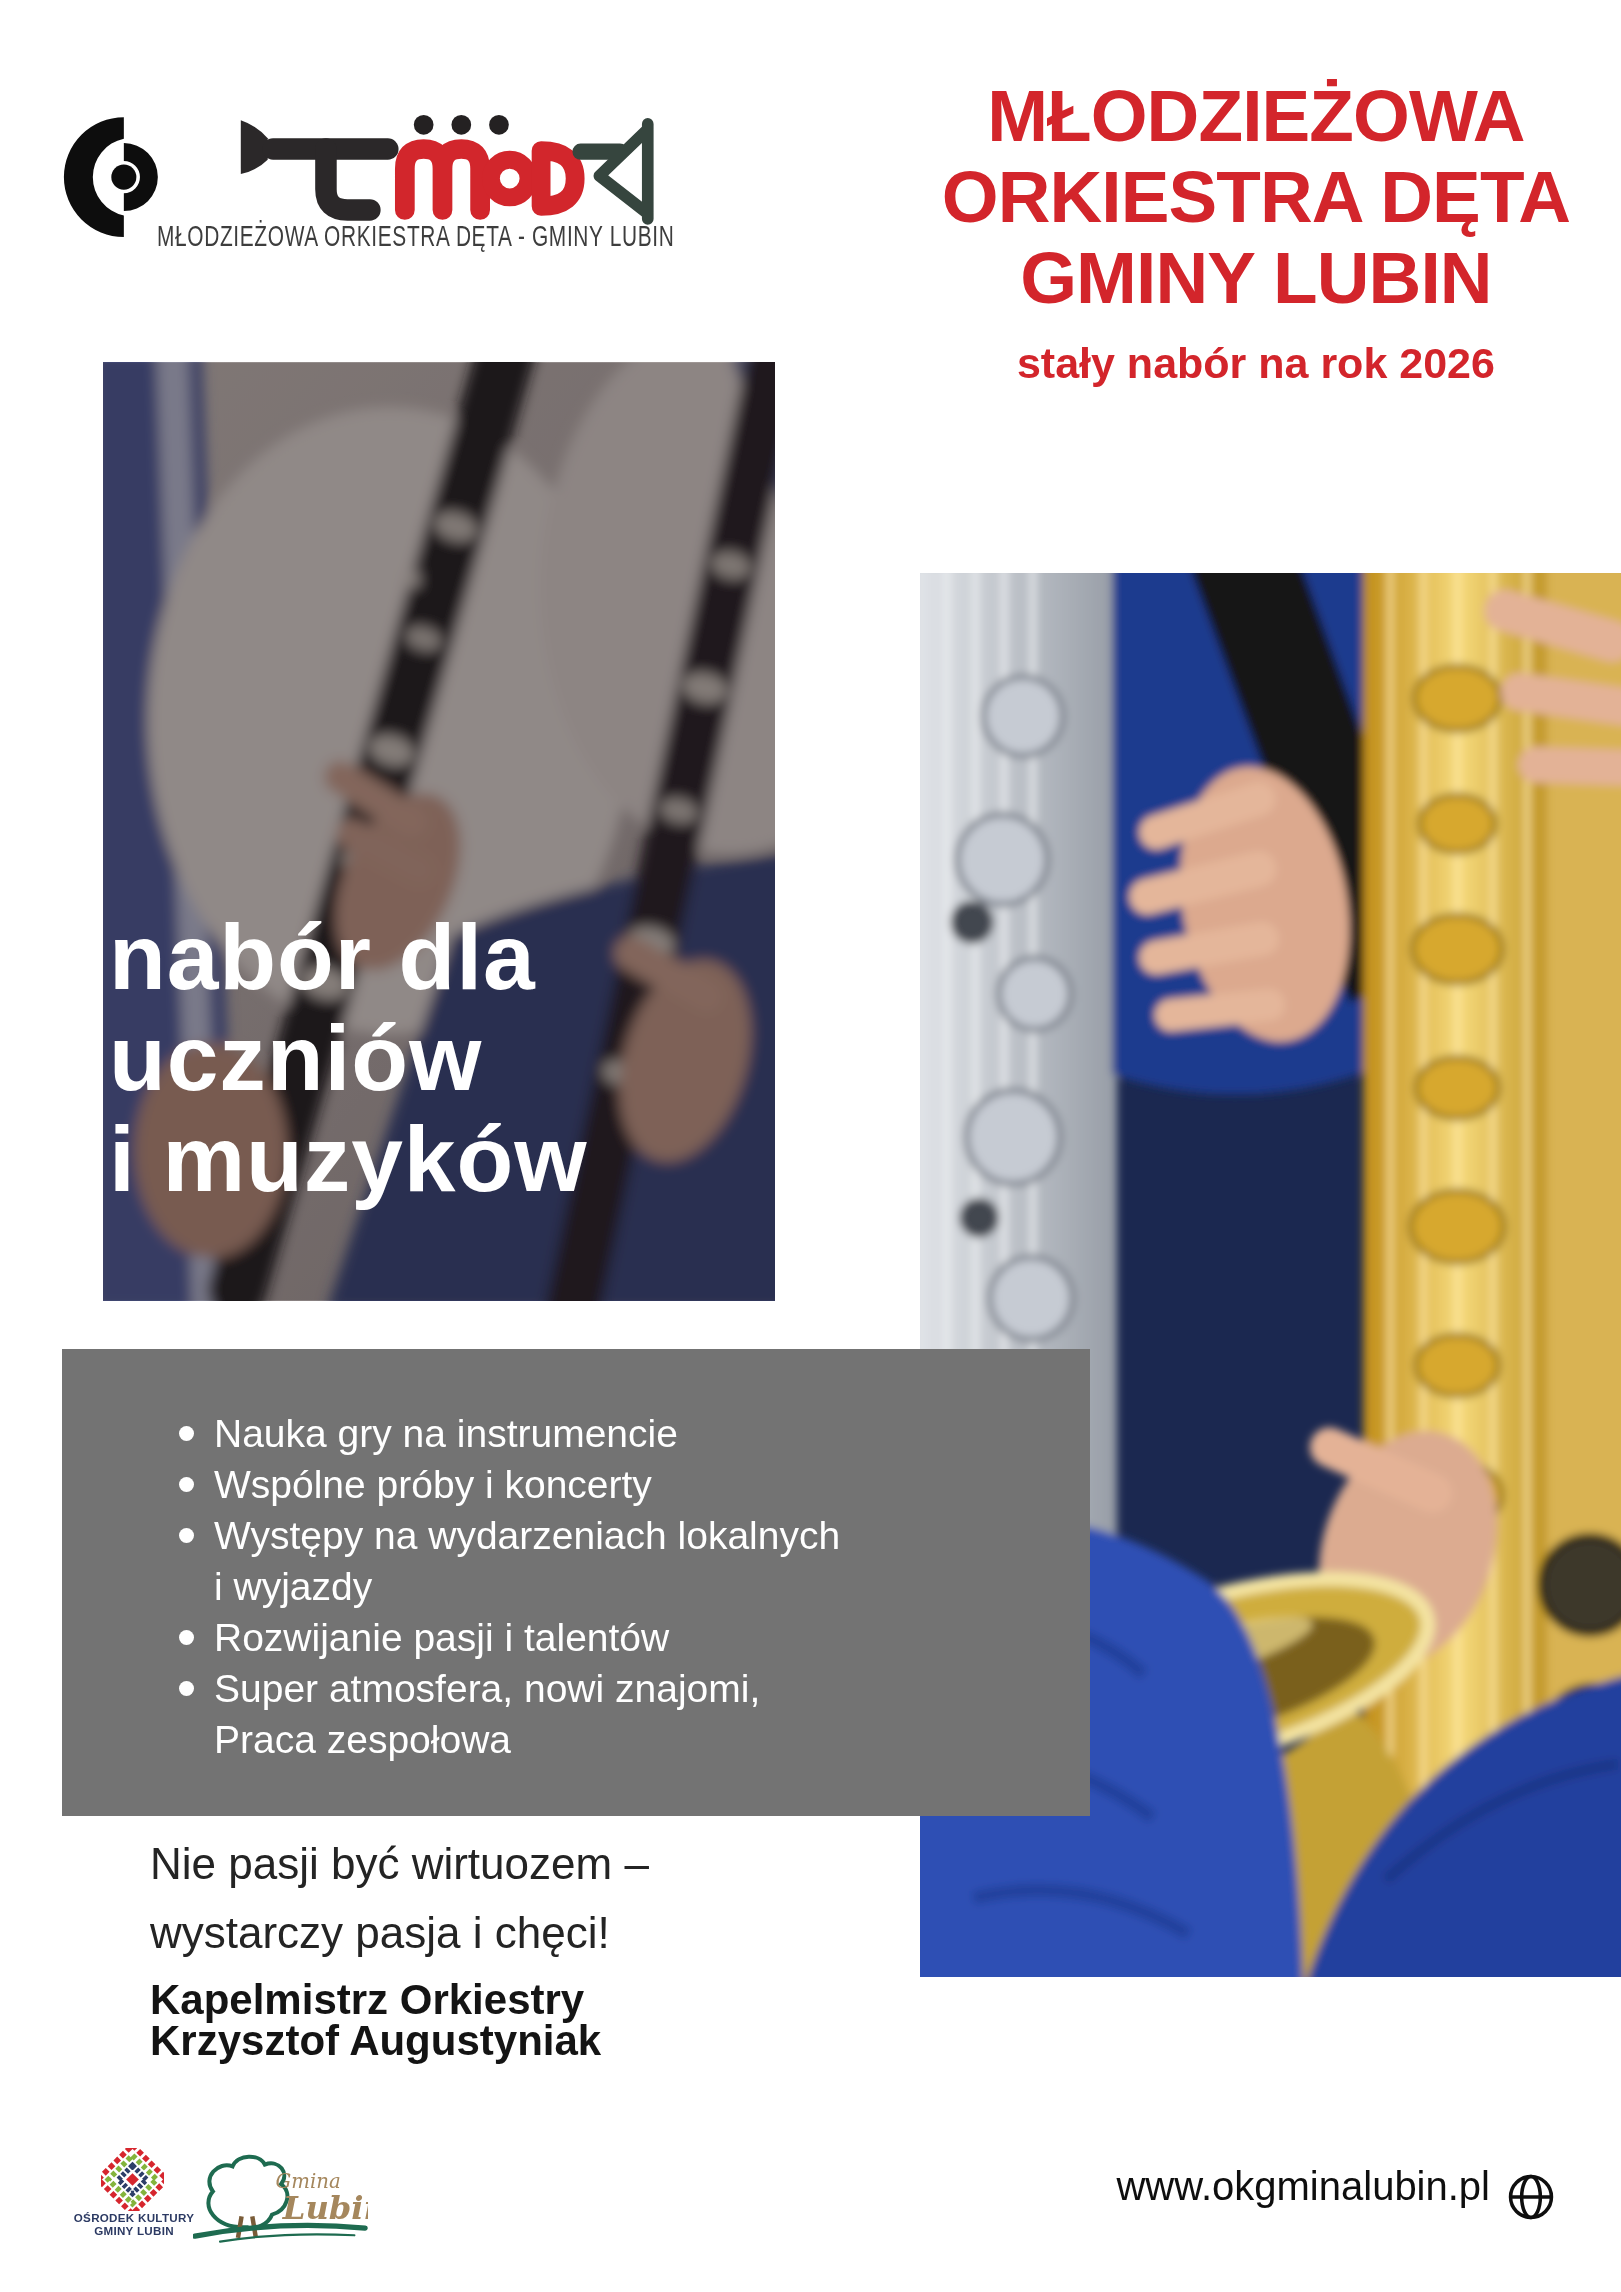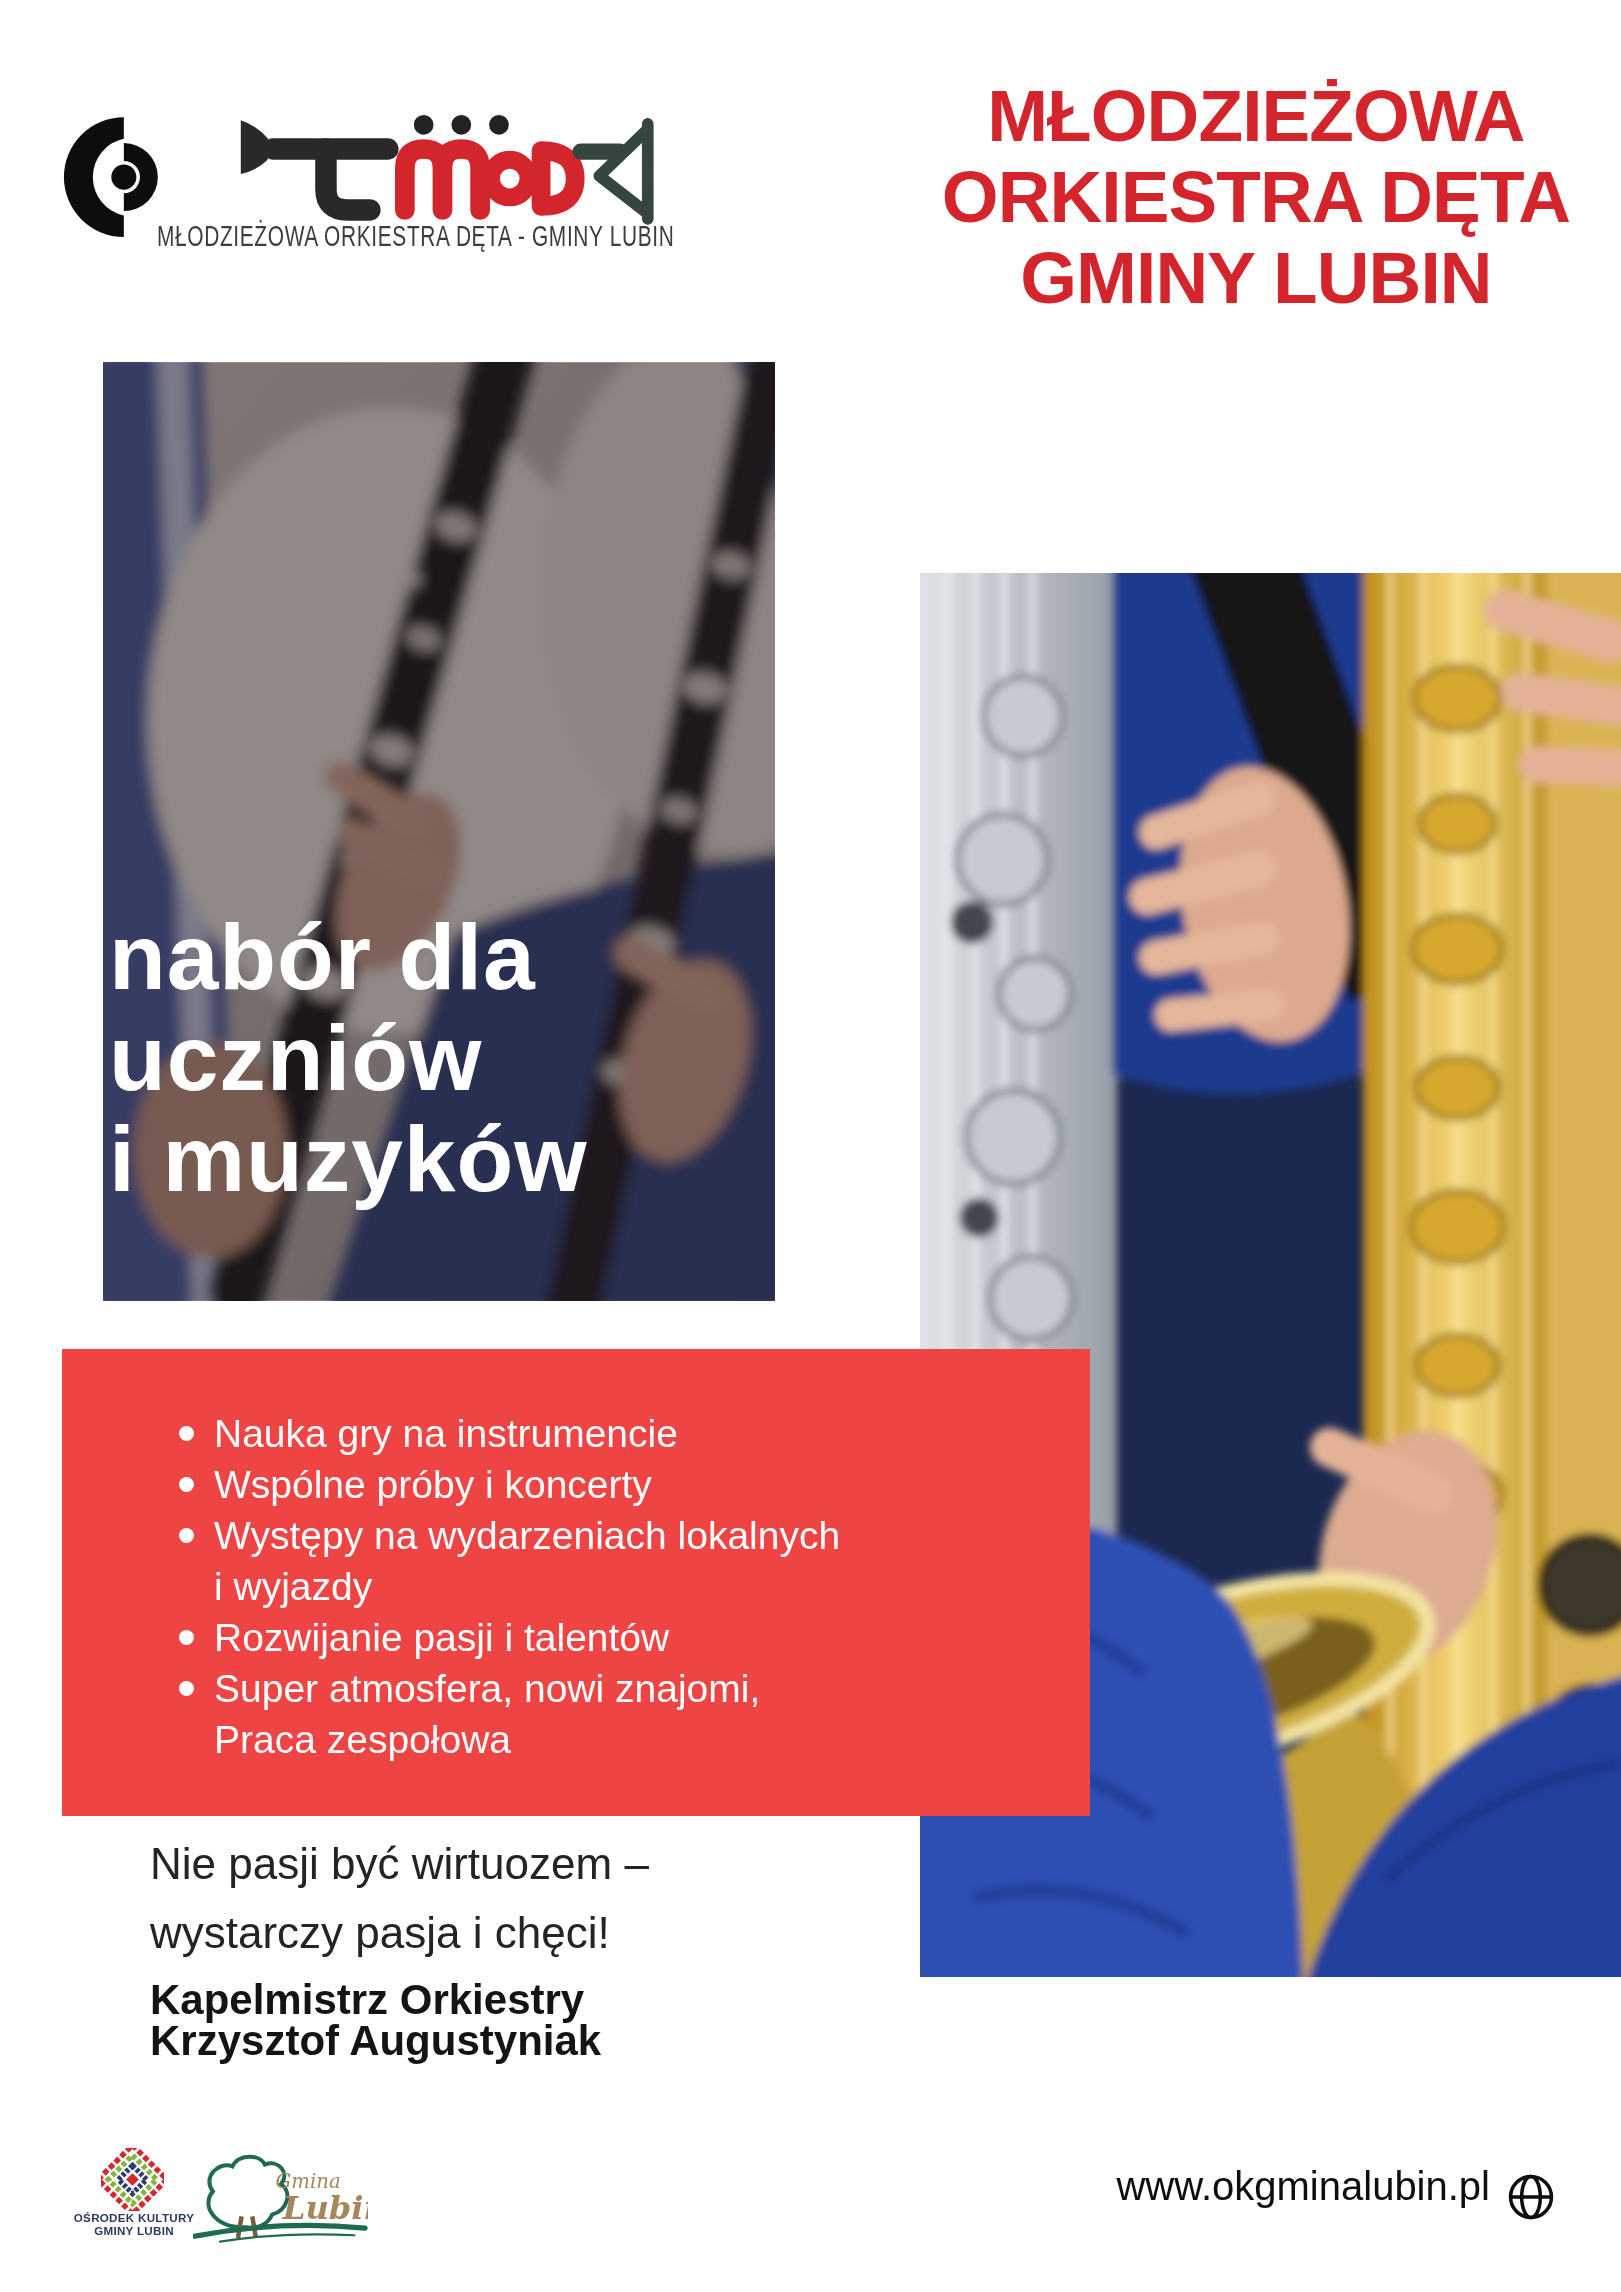--- a/index.html
+++ b/index.html
@@ -18,21 +18,21 @@
 
   
   .photo-left{left:61px;top:362px;width:672px;height:939px;overflow:hidden;z-index:1;padding-left:42px;}
   .overlay-title{left:48px;top:545px;color:#fff;font-weight:bold;font-size:93px;
                  line-height:101px;letter-spacing:0.9px;z-index:3;}
 
   
   .photo-right{left:920px;top:573px;width:702px;height:1404px;overflow:hidden;z-index:1;}
 
   
-  .red-box{left:62px;top:1349px;width:1028px;height:467px;background:#ef4444;z-index:6;}
+  .red-box{left:62px;top:1349px;width:1028px;height:467px;background:#737373;z-index:6;}
   .red-box ul{position:absolute;left:115px;top:59px;margin:0;padding:0;list-style:none;}
   .red-box li{position:relative;padding-left:37px;width:645px;color:#fff;
               font-size:39px;line-height:51px;}
   .red-box li::before{content:"";position:absolute;left:1.8px;top:18px;width:15px;height:15px;
               border-radius:50%;background:#fff;}
 
   .note{left:150px;top:1829px;font-size:44px;line-height:69px;color:#242424;z-index:7;}
   .conductor{left:150px;top:1979px;font-size:42px;line-height:41px;font-weight:bold;color:#141414;}
 
   
@@ -64,20 +64,21 @@
     <rect x="372" y="34" width="62" height="18" rx="9" fill="#36453e"></rect>
     <path d="M402,70 L456,18 M402,70 L456,112 M456,12 V118" fill="none" stroke="#36453e" stroke-width="13" stroke-linecap="round"></path>
   </svg>
 
   <div class="abs logo-caption">MŁODZIEŻOWA ORKIESTRA DĘTA - GMINY LUBIN</div>
 
   <div class="abs heading">
     <div>MŁODZIEŻOWA</div>
     <div>ORKIESTRA DĘTA</div>
     <div>GMINY LUBIN</div>
+    <div class="heading-sub">stały nabór na rok 2026</div>
   </div>
 
   <div class="abs photo-left">
     <svg width="832" height="939" viewBox="0 0 929 1048">
       <defs>
         <filter id="fL" x="-6%" y="-6%" width="112%" height="112%">
             <feGaussianBlur stdDeviation="7"></feGaussianBlur>
           </filter>
         <linearGradient id="gBgL" x1="0" y1="0" x2="1" y2="1">
           <stop offset="0" stop-color="#cdc5be"></stop>

